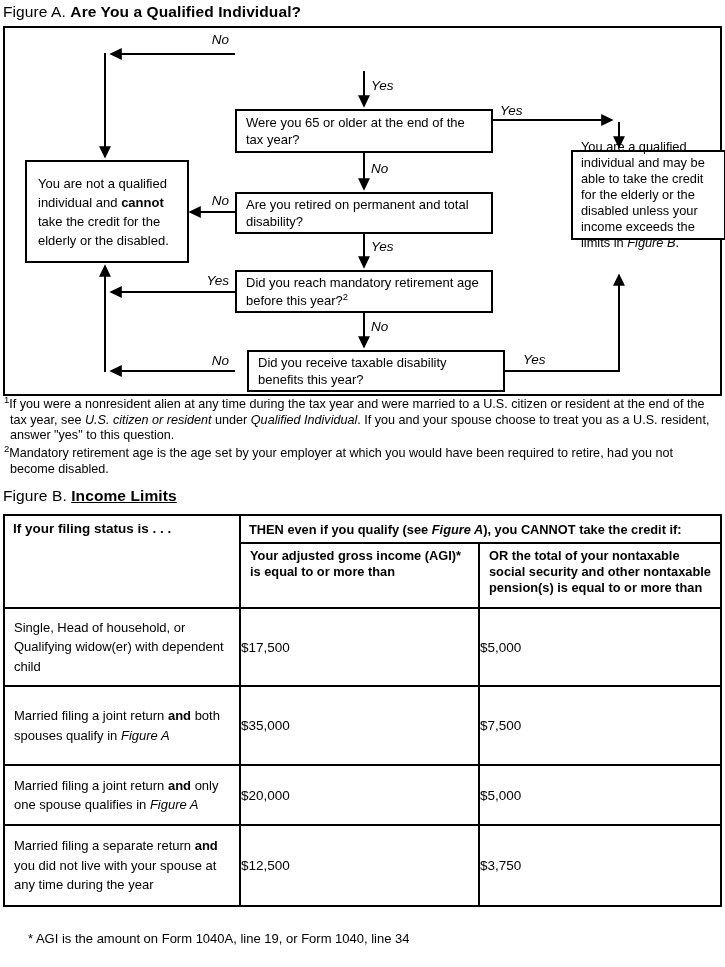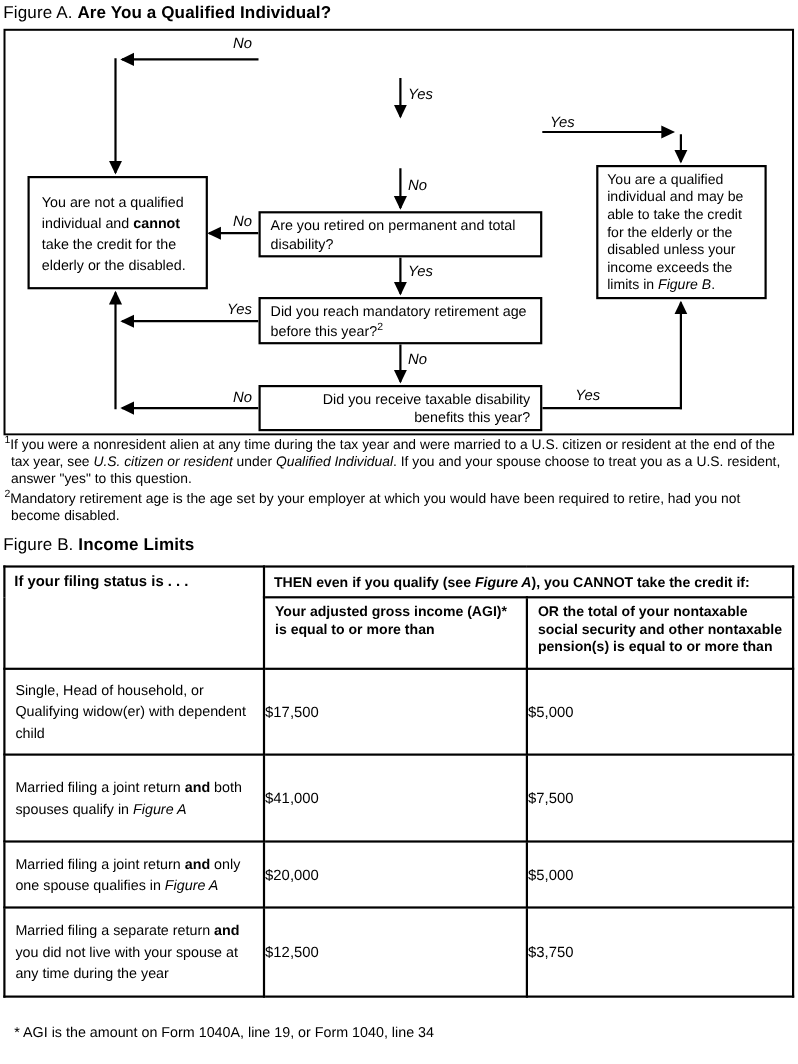--- a/index.html
+++ b/index.html
@@ -74,53 +74,56 @@
 
         <line x1="232" y1="345" x2="108" y2="345" marker-end="url(#ah)"></line>
 
         <line x1="102" y1="346" x2="102" y2="240" marker-end="url(#ah)"></line>
 
         <line x1="490" y1="345" x2="617" y2="345"></line>
         <line x1="616" y1="346" x2="616" y2="249" marker-end="url(#ah)"></line>
       </g>
     </svg>
 
+    <div class="qbox" style="left:232px; top:83px;  width:258px; height:44px;">
+        <span><span>Were you 65 or older at the end of the tax year?</span></span>
+      </div>
     <div class="qbox" style="left:232px; top:166px; width:258px; height:42px;">
         <span><span>Are you retired on permanent and total disability?</span></span>
       </div>
     <div class="qbox" style="left:232px; top:244px; width:258px; height:43px;">
         <span><span>Did you reach mandatory retirement age before this year?</span><sup>2</sup></span>
       </div>
-    <div class="qbox" style="left:232px; top:324px; width:258px; height:42px;text-align:right;">
+    <div class="qbox" style="left:244px; top:324px; width:258px; height:42px;">
         <span><span>Did you receive taxable disability benefits this year?</span></span>
       </div>
 
     <div class="sidebox notqual" style="left:22px; top:134px; width:164px; height:103px;">
         <span><span>You are not a qualified individual and </span><span style="font-weight: bold;">cannot</span><span> take the credit for the elderly or the disabled.</span></span>
       </div>
-    <div class="sidebox qual" style="left:539px; top:124px; width:155px; height:122px;justify-content:flex-end;">
+    <div class="sidebox qual" style="left:568px; top:124px; width:155px; height:90px;">
         <span><span>You are a qualified individual and may be able to take the credit for the elderly or the disabled unless your income exceeds the limits in </span><span style="font-style: italic;">Figure B</span><span>.</span></span>
       </div>
 
     <div class="edge-label ra" style="left:170px; top:6px;   width:56px;">No</div>
     <div class="edge-label" style="left:368px; top:52px;">Yes</div>
     <div class="edge-label" style="left:497px; top:77px;">Yes</div>
     <div class="edge-label" style="left:368px; top:135px;">No</div>
     <div class="edge-label ra" style="left:170px; top:167px; width:56px;">No</div>
     <div class="edge-label" style="left:368px; top:213px;">Yes</div>
     <div class="edge-label ra" style="left:170px; top:247px; width:56px;">Yes</div>
     <div class="edge-label" style="left:368px; top:293px;">No</div>
     <div class="edge-label ra" style="left:170px; top:327px; width:56px;">No</div>
     <div class="edge-label" style="left:520px; top:326px;">Yes</div>
   </div>
 
   <div class="footnote" style="left:4px; top:397px;"><span><sup>1</sup><span>If you were a nonresident alien at any time during the tax year and were married to a U.S. citizen or resident at the end of the tax year, see </span><span style="font-style: italic;">U.S. citizen or resident</span><span> under </span><span style="font-style: italic;">Qualified Individual</span><span>. If you and your spouse choose to treat you as a U.S. resident, answer "yes" to this question.</span></span></div>
   <div class="footnote" style="left:4px; top:446px;"><span><sup>2</sup><span>Mandatory retirement age is the age set by your employer at which you would have been required to retire, had you not become disabled.</span></span></div>
 
-  <div class="fig-title" style="left:3px; top:487px;"><span><span>Figure B. </span><span style="font-weight: bold;">Income Limits</span></span></div>
+  <div class="fig-title" style="left:3px; top:487px;"><span><span>Figure B. </span><span style="font-weight: bold; text-decoration: underline;">Income Limits</span></span></div>
 
   <table class="limits">
     <colgroup>
       <col style="width:236px">
         <col style="width:239px">
         <col style="width:242px">
     </colgroup>
     <tbody>
       <tr style="height:28px;">
         <th class="filing" rowspan="2">If your filing status is . . .</th>
@@ -130,31 +133,31 @@
         <th class="sub"><span><span style="font-weight: bold;">Your adjusted gross income (AGI)* is equal to or more than</span></span></th>
         <th class="sub"><span><span style="font-weight: bold;">OR the total of your nontaxable social security and other nontaxable pension(s) is equal to or more than</span></span></th>
       </tr>
       <tr style="height:78px;">
         <td class="lbl"><span><span>Single, Head of household, or Qualifying widow(er) with dependent child</span></span></td>
         <td class="amt">$17,500</td>
         <td class="amt">$5,000</td>
       </tr>
       <tr style="height:79px;">
         <td class="lbl"><span><span>Married filing a joint return </span><span style="font-weight: bold;">and</span><span> both spouses qualify in </span><span style="font-style: italic;">Figure A</span></span></td>
-        <td class="amt">$41,000</td>
+        <td class="amt">$35,000</td>
         <td class="amt">$7,500</td>
       </tr>
       <tr style="height:60px;">
         <td class="lbl"><span><span>Married filing a joint return </span><span style="font-weight: bold;">and</span><span> only one spouse qualifies in </span><span style="font-style: italic;">Figure A</span></span></td>
         <td class="amt">$20,000</td>
         <td class="amt">$5,000</td>
       </tr>
       <tr style="height:81px;">
         <td class="lbl"><span><span>Married filing a separate return </span><span style="font-weight: bold;">and</span><span> you did not live with your spouse at any time during the year</span></span></td>
         <td class="amt">$12,500</td>
         <td class="amt">$3,750</td>
       </tr>
     </tbody>
   </table>
 
-  <div class="agi-note" style="left:13px; top:931px;">* AGI is the amount on Form 1040A, line 19, or Form 1040, line 34</div>
+  <div class="agi-note" style="left:28px; top:931px;">* AGI is the amount on Form 1040A, line 19, or Form 1040, line 34</div>
 
 </div>
 
 </body></html>

